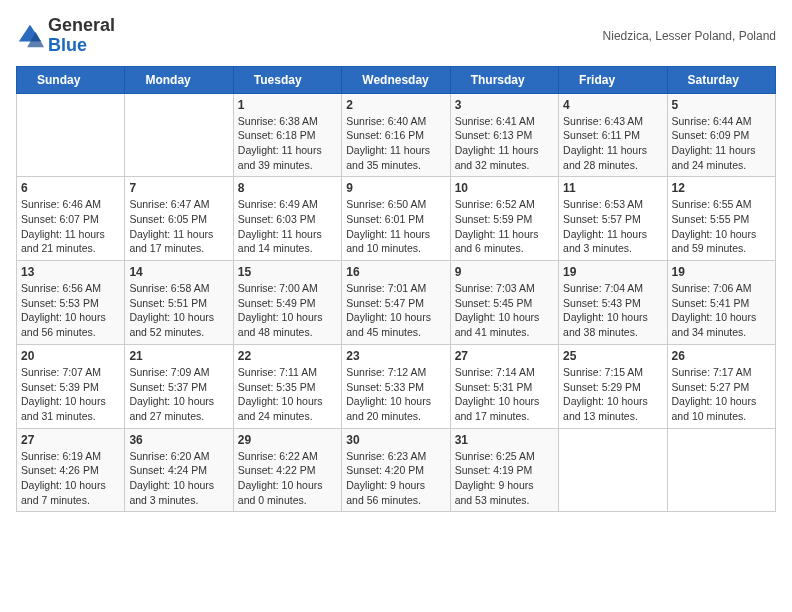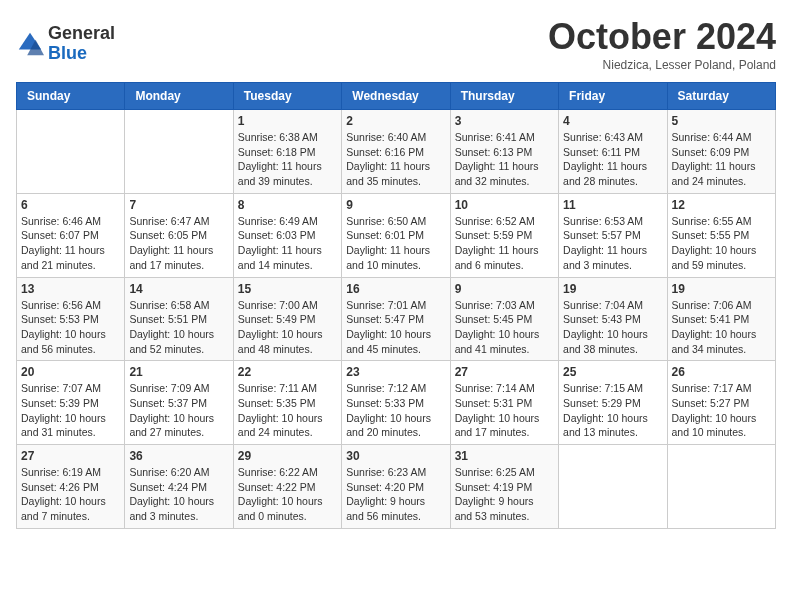--- a/index.html
+++ b/index.html
@@ -47,21 +47,21 @@
       color: #555;
     }
     .calendar {
       width: 100%;
       border-collapse: collapse;
       font-size: 11px;
     }
     .calendar thead th {
       background: #2a6bbf;
       color: #fff;
-      padding: 6px 10px;
+      padding: 6px 20px;
       text-align: left;
       font-size: 12px;
       font-weight: bold;
       border: 1px solid #1a5aaf;
     }
     .calendar tbody td {
       border: 1px solid #ccc;
       vertical-align: top;
       padding: 4px;
       width: 108px;
@@ -93,21 +93,20 @@
     <svg class="logo-icon" viewBox="0 0 40 40">
       <polygon points="20,4 36,28 4,28" fill="#2a6bbf"></polygon>
       <polygon points="28,14 40,36 16,36" fill="#1a4a8f" opacity="0.7"></polygon>
     </svg>
     <div class="logo-text">
       <span class="logo-general">General</span>
       <span class="logo-blue">Blue</span>
     </div>
   </div>
   <div class="title-block">
-    <div class="month-title">October 2024</div>
     <div class="location">Niedzica, Lesser Poland, Poland</div>
   </div>
 </div>
 
 <table class="calendar">
   <thead>
     <tr id="header-row">
         <th>Sunday</th>
         <th>Monday</th>
         <th>Tuesday</th>

